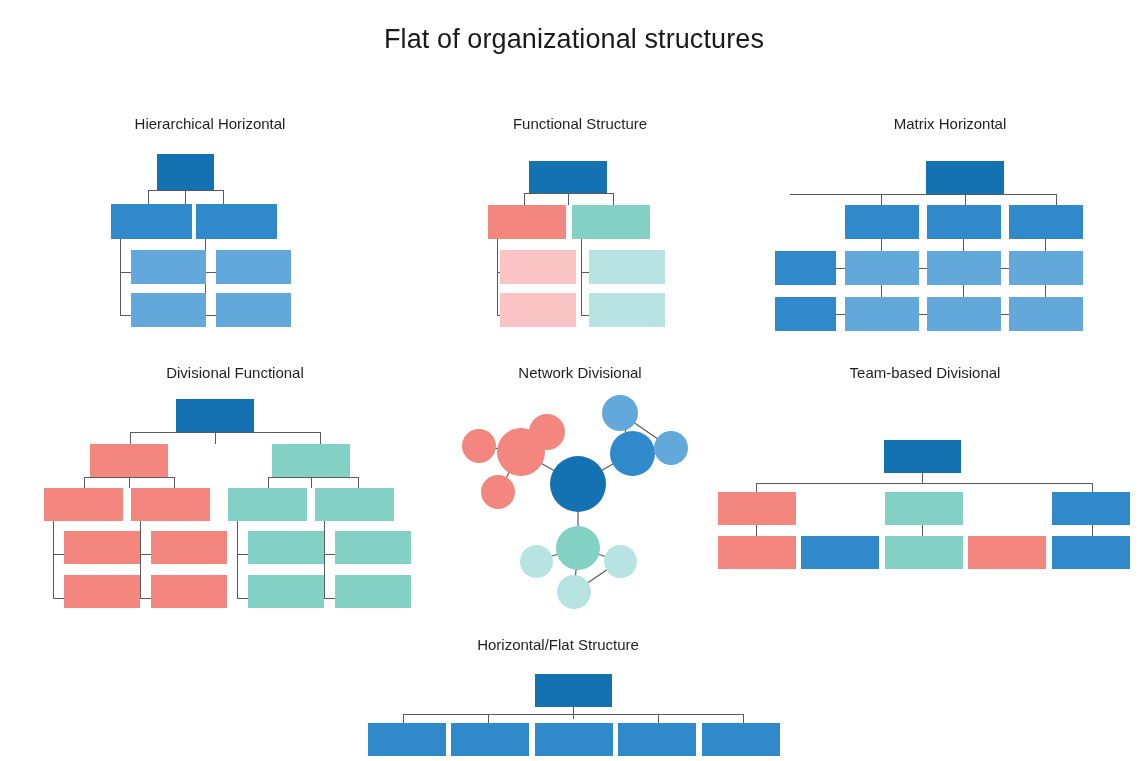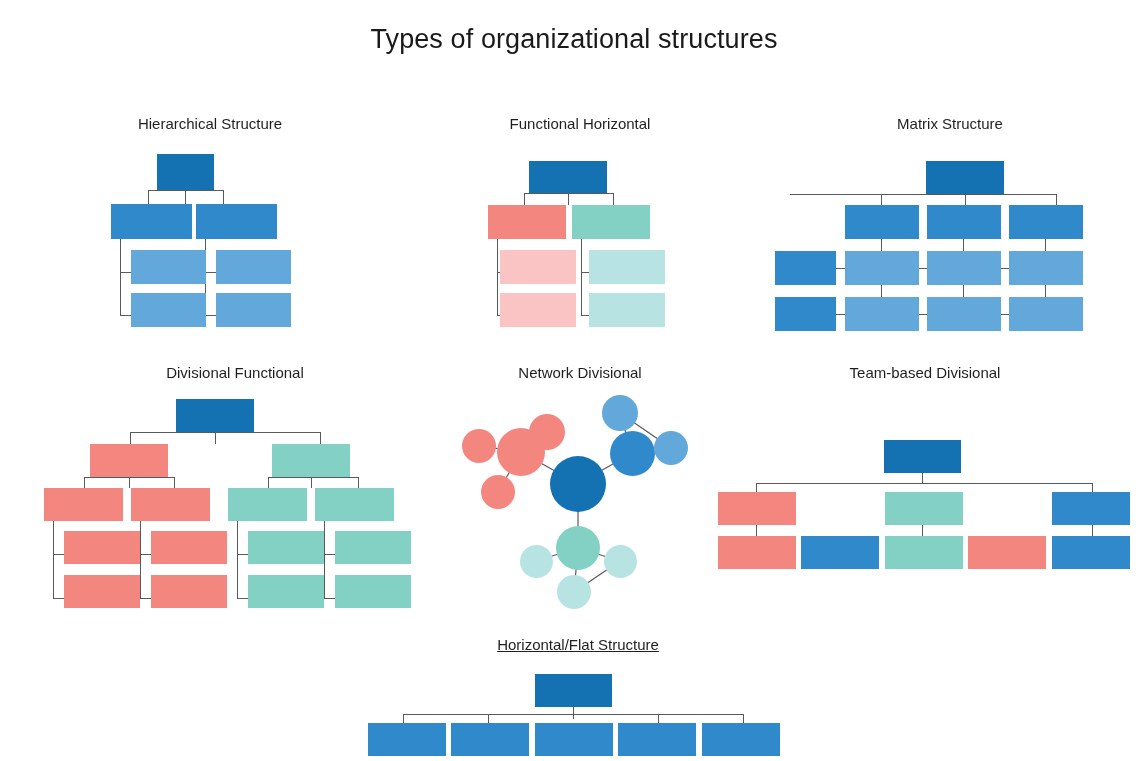--- a/index.html
+++ b/index.html
@@ -54,24 +54,24 @@
   svg.edges {
     position: absolute;
     left: 0;
     top: 0;
     overflow: visible;
   }
 </style>
 </head>
 <body>
 
-<div id="main-title">Types of organizational structures</div>
-
-<div class="panel">
-  <div class="panel-title" style="left:40px; top:115px; width:340px;">Hierarchical Structure</div>
+<div id="main-title">Flat of organizational structures</div>
+
+<div class="panel">
+  <div class="panel-title" style="left:40px; top:115px; width:340px;">Hierarchical Horizontal</div>
 
   <div class="node" style="left:157px; top:154px; width:57px; height:36px; background:#1472b3;"></div>
 
   <div class="conn v" style="left:185px; top:190px; height:14px;"></div>
   <div class="conn h" style="left:148px; top:190px; width:75px;"></div>
   <div class="conn v" style="left:148px; top:190px; height:14px;"></div>
   <div class="conn v" style="left:223px; top:190px; height:14px;"></div>
 
   <div class="node" style="left:111px; top:204px; width:81px; height:35px; background:#3089ca;"></div>
   <div class="node" style="left:196px; top:204px; width:81px; height:35px; background:#3089ca;"></div>
@@ -84,21 +84,21 @@
   <div class="conn h" style="left:205px; top:272px; width:11px;"></div>
   <div class="conn h" style="left:205px; top:315px; width:11px;"></div>
 
   <div class="node" style="left:131px; top:250px; width:75px; height:34px; background:#63a8da;"></div>
   <div class="node" style="left:216px; top:250px; width:75px; height:34px; background:#63a8da;"></div>
   <div class="node" style="left:131px; top:293px; width:75px; height:34px; background:#63a8da;"></div>
   <div class="node" style="left:216px; top:293px; width:75px; height:34px; background:#63a8da;"></div>
 </div>
 
 <div class="panel">
-  <div class="panel-title" style="left:410px; top:115px; width:340px;">Functional Horizontal</div>
+  <div class="panel-title" style="left:410px; top:115px; width:340px;">Functional Structure</div>
 
   <div class="node" style="left:529px; top:161px; width:78px; height:32px; background:#1472b3;"></div>
 
   <div class="conn v" style="left:568px; top:193px; height:12px;"></div>
   <div class="conn h" style="left:524px; top:193px; width:89px;"></div>
   <div class="conn v" style="left:524px; top:193px; height:12px;"></div>
   <div class="conn v" style="left:613px; top:193px; height:12px;"></div>
 
   <div class="node" style="left:488px; top:205px; width:78px; height:34px; background:#f3877f;"></div>
   <div class="node" style="left:572px; top:205px; width:78px; height:34px; background:#83d1c4;"></div>
@@ -111,21 +111,21 @@
   <div class="conn h" style="left:581px; top:272px; width:10px;"></div>
   <div class="conn h" style="left:581px; top:315px; width:10px;"></div>
 
   <div class="node" style="left:500px; top:250px; width:76px; height:34px; background:#fac4c4;"></div>
   <div class="node" style="left:589px; top:250px; width:76px; height:34px; background:#b8e3e3;"></div>
   <div class="node" style="left:500px; top:293px; width:76px; height:34px; background:#fac4c4;"></div>
   <div class="node" style="left:589px; top:293px; width:76px; height:34px; background:#b8e3e3;"></div>
 </div>
 
 <div class="panel">
-  <div class="panel-title" style="left:780px; top:115px; width:340px;">Matrix Structure</div>
+  <div class="panel-title" style="left:780px; top:115px; width:340px;">Matrix Horizontal</div>
 
   <div class="node" style="left:926px; top:161px; width:78px; height:33px; background:#1472b3;"></div>
 
   <div class="conn v" style="left:965px; top:194px; height:11px;"></div>
   <div class="conn h" style="left:790px; top:194px; width:266px;"></div>
   <div class="conn v" style="left:881px; top:194px; height:11px;"></div>
   <div class="conn v" style="left:1056px; top:194px; height:11px;"></div>
 
   <div class="node" style="left:845px; top:205px; width:74px; height:34px; background:#3089ca;"></div>
   <div class="node" style="left:927px; top:205px; width:74px; height:34px; background:#3089ca;"></div>
@@ -274,21 +274,21 @@
   <div class="conn v" style="left:1092px; top:525px; height:11px;"></div>
 
   <div class="node" style="left:718px; top:536px; width:78px; height:33px; background:#f3877f;"></div>
   <div class="node" style="left:801px; top:536px; width:78px; height:33px; background:#3089ca;"></div>
   <div class="node" style="left:885px; top:536px; width:78px; height:33px; background:#83d1c4;"></div>
   <div class="node" style="left:968px; top:536px; width:78px; height:33px; background:#f3877f;"></div>
   <div class="node" style="left:1052px; top:536px; width:78px; height:33px; background:#3089ca;"></div>
 </div>
 
 <div class="panel">
-  <div class="panel-title" style="left:408px; top:636px; width:340px;text-decoration:underline;">Horizontal/Flat Structure</div>
+  <div class="panel-title" style="left:388px; top:636px; width:340px;">Horizontal/Flat Structure</div>
 
   <div class="node" style="left:535px; top:674px; width:77px; height:33px; background:#1472b3;"></div>
 
   <div class="conn v" style="left:573px; top:707px; height:12px;"></div>
   <div class="conn h" style="left:403px; top:714px; width:340px;"></div>
   <div class="conn v" style="left:403px; top:714px; height:9px;"></div>
   <div class="conn v" style="left:488px; top:714px; height:9px;"></div>
   <div class="conn v" style="left:658px; top:714px; height:9px;"></div>
   <div class="conn v" style="left:743px; top:714px; height:9px;"></div>
 

